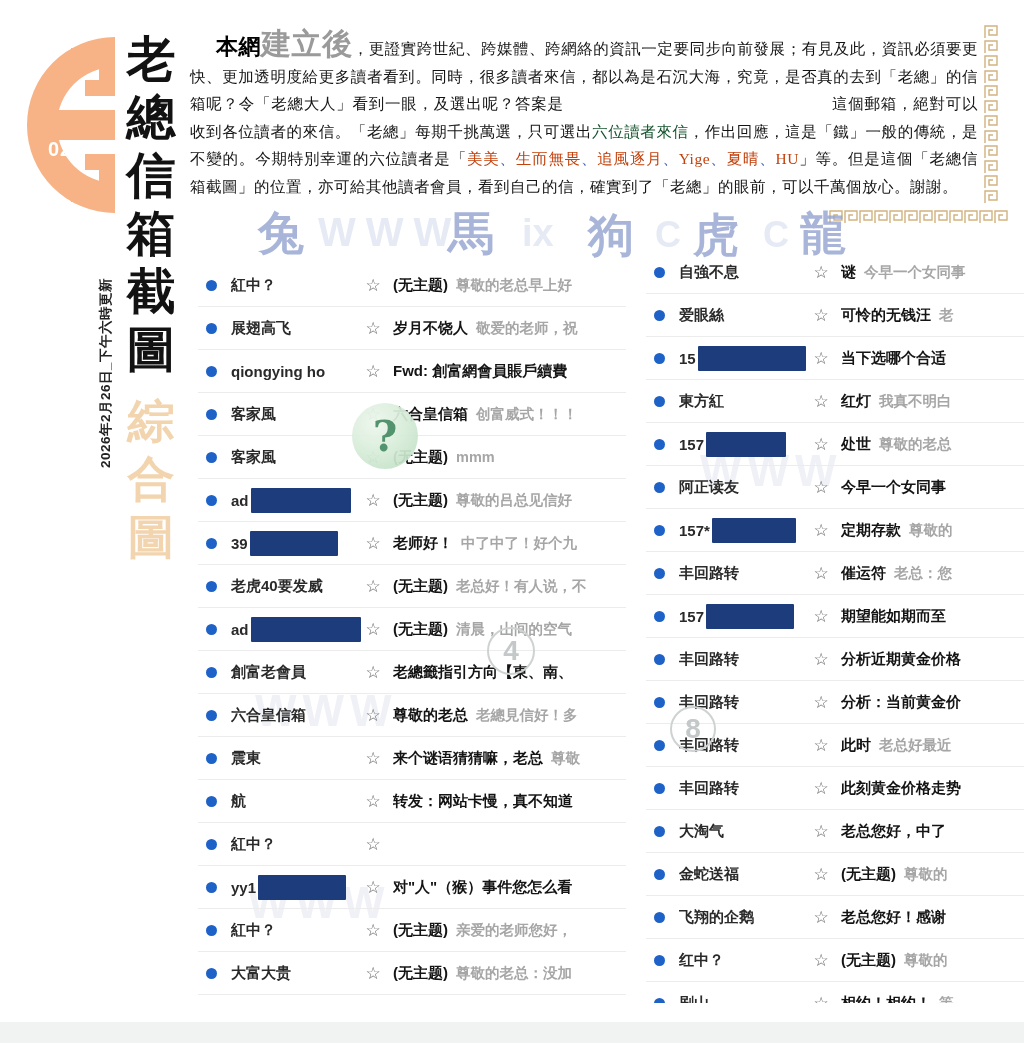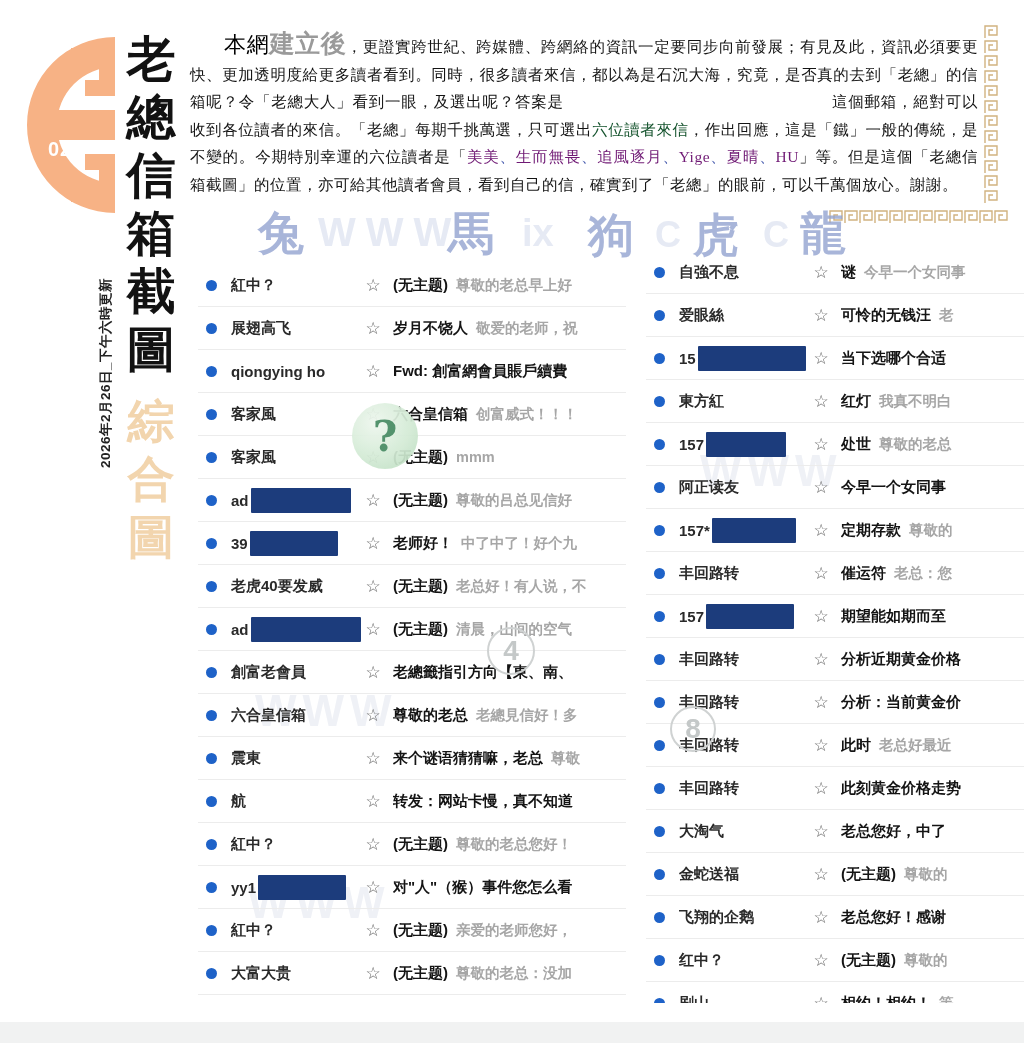--- a/index.html
+++ b/index.html
@@ -19,25 +19,25 @@
     position:absolute;left:97px;top:468px;transform:rotate(-90deg);
     transform-origin:0 0;white-space:nowrap;font-size:13.5px;font-weight:bold;
     color:#222;letter-spacing:.5px;
   }
   
   .intro{
     position:absolute;left:190px;top:30px;width:788px;
     font-family:"Liberation Serif",serif;font-size:15.5px;line-height:27.5px;
     color:#141414;text-align:justify;text-indent:26px;letter-spacing:.5px;
   }
-  .lead-black{font-size:22px;font-weight:normal;color:#000;margin-left:8px;}
-  .lead-gray{font-size:25px;font-weight:bold;color:#9a9a9a;}
+  .lead-black{font-size:22px;font-weight:bold;color:#000;}
+  .lead-gray{font-size:30px;font-weight:bold;color:#9a9a9a;}
   .gap-spacer{display:inline-block;width:268px;height:1px;}
   .hl-magenta{color:#14532d;}
-  .wname{color:#701a75;}
+  .wname{color:#c2410c;}
   .wsep{color:#4b5fb0;}
   
   .meander-v{position:absolute;left:983px;top:24px;}
   .meander-h{position:absolute;left:828px;top:209px;}
   
   .zch{position:absolute;font-family:"DejaVu Serif",serif;font-weight:bold;
     font-size:46px;color:#93a3d0;opacity:.8;z-index:0;}
   .faintL{position:absolute;font-weight:bold;color:#e6eaf4;z-index:0;
     font-family:"Liberation Sans",sans-serif;}
   .listmark{position:absolute;font-weight:bold;color:#eff1f6;z-index:0;
@@ -226,21 +226,20 @@
     <div class="row">
     <span class="dot"></span>
     <span class="sender"><span>航</span></span>
     <span class="star">☆</span>
     <span class="subjwrap"><span class="subj">转发：网站卡慢，真不知道</span></span>
   </div>
     <div class="row">
     <span class="dot"></span>
     <span class="sender"><span>紅中？</span></span>
     <span class="star">☆</span>
-    <span class="subjwrap"><span class="subj">(无主题)</span><span class="prev">尊敬的老总您好！</span></span>
   </div>
     <div class="row">
     <span class="dot"></span>
     <span class="sender"><span>yy1</span><span class="redact" style="width: 88px;"></span></span>
     <span class="star">☆</span>
     <span class="subjwrap"><span class="subj">对"人"（猴）事件您怎么看</span></span>
   </div>
     <div class="row">
     <span class="dot"></span>
     <span class="sender"><span>紅中？</span></span>

